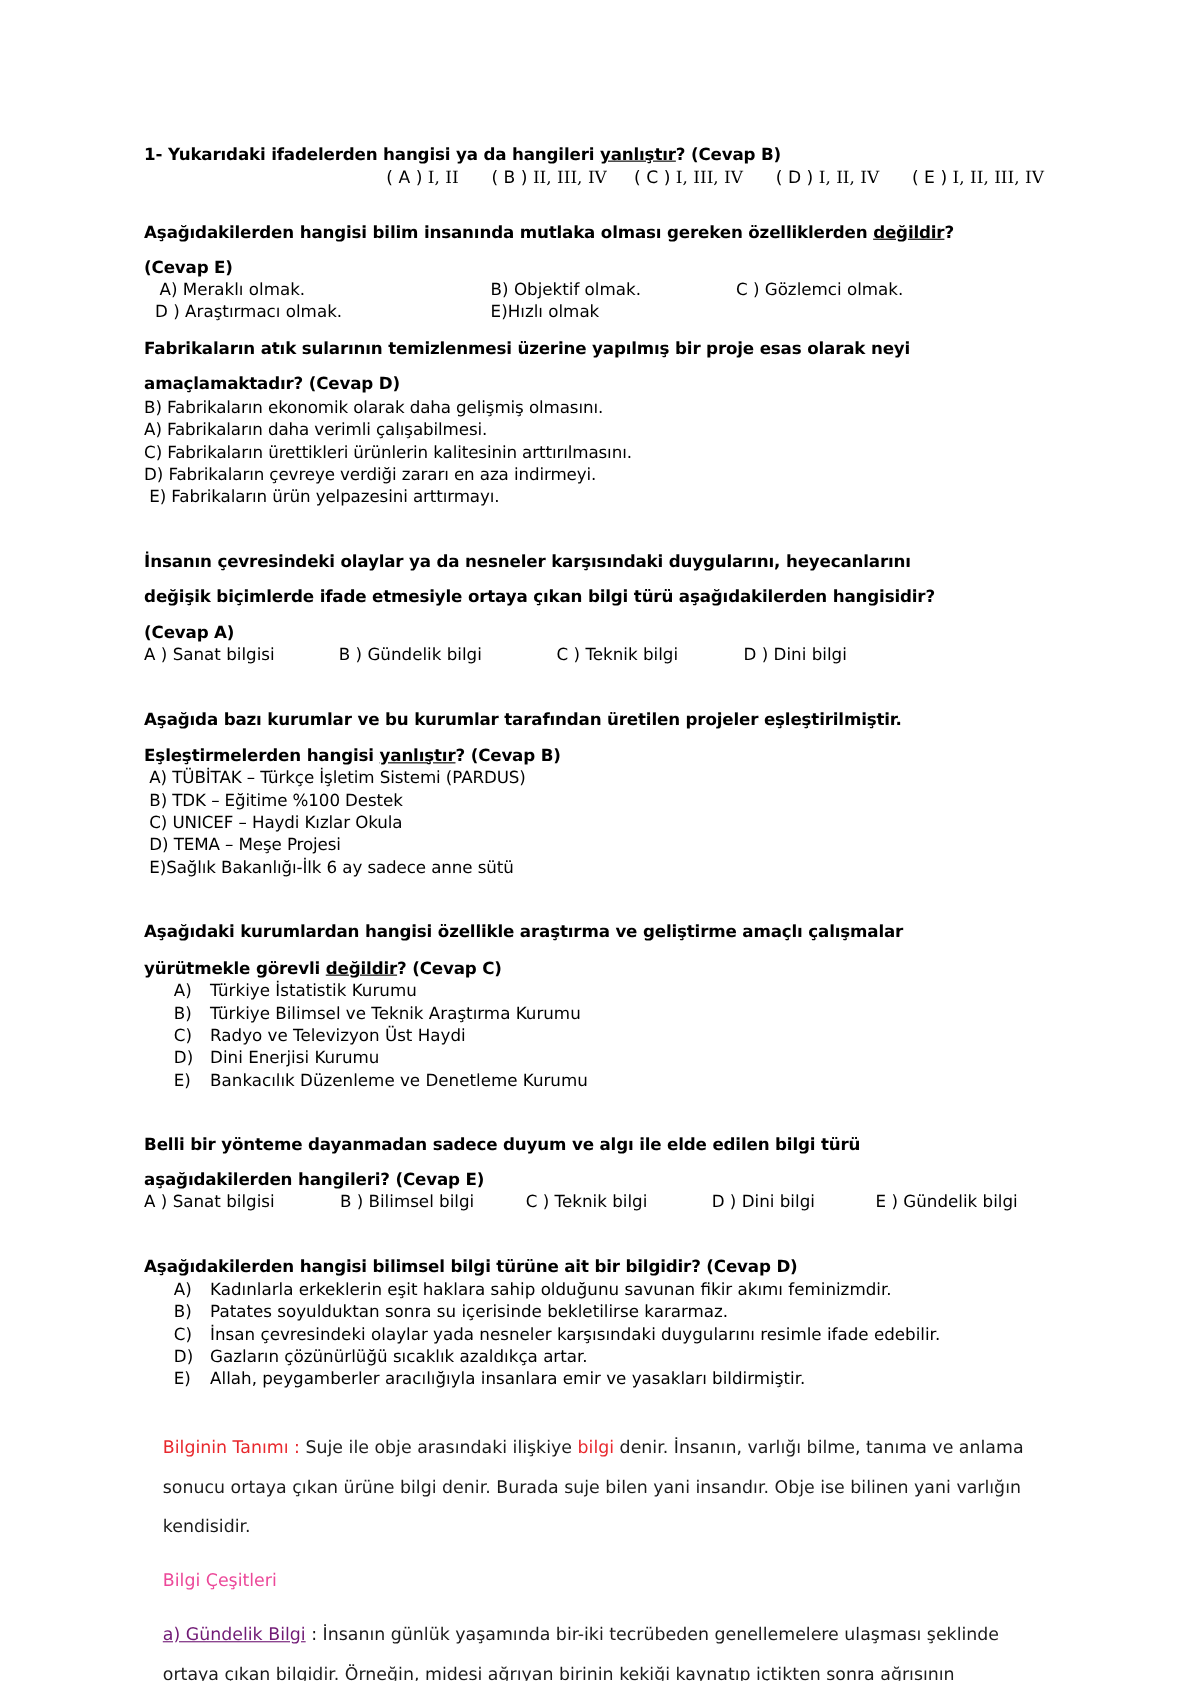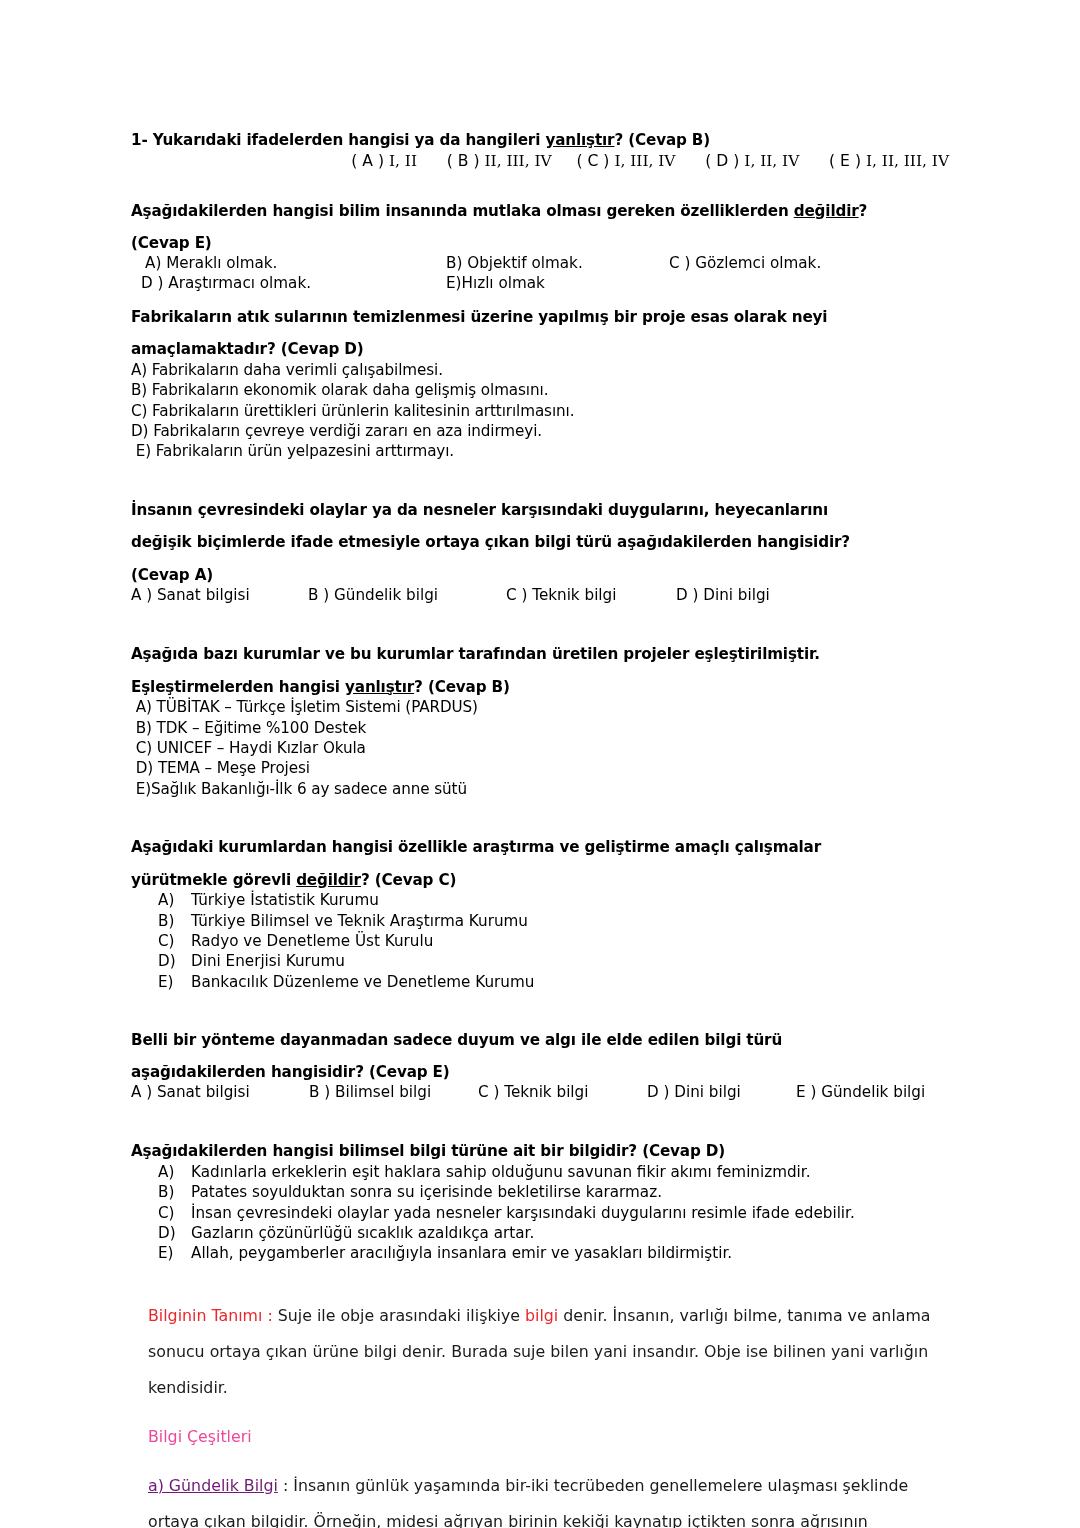--- a/index.html
+++ b/index.html
@@ -111,22 +111,22 @@
     </div>
     <div class="cols">
       <span style="left:10px">D ) Araştırmacı olmak.</span>
       <span style="left:315px">E)Hızlı olmak</span>
     </div>
   </div>
 
   <div>
     <div class="q-head">Fabrikaların atık sularının temizlenmesi üzerine yapılmış bir proje esas olarak neyi</div>
     <div class="q-head">amaçlamaktadır? (Cevap D)</div>
+    <div class="opt-line">B) Fabrikaların ekonomik olarak daha gelişmiş olmasını.</div>
     <div class="opt-line">A) Fabrikaların daha verimli çalışabilmesi.</div>
-    <div class="opt-line">B) Fabrikaların ekonomik olarak daha gelişmiş olmasını.</div>
     <div class="opt-line">C) Fabrikaların ürettikleri ürünlerin kalitesinin arttırılmasını.</div>
     <div class="opt-line">D) Fabrikaların çevreye verdiği zararı en aza indirmeyi.</div>
     <div class="opt-line"> E) Fabrikaların ürün yelpazesini arttırmayı.</div>
   </div>
 
   <div class="spacer-lg"></div>
 
   <div>
     <div class="q-head">İnsanın çevresindeki olaylar ya da nesneler karşısındaki duygularını, heyecanlarını</div>
     <div class="q-head">değişik biçimlerde ifade etmesiyle ortaya çıkan bilgi türü aşağıdakilerden hangisidir?</div>
@@ -152,31 +152,31 @@
   </div>
 
   <div class="spacer-lg"></div>
 
   <div>
     <div class="q-head"> Aşağıdaki kurumlardan hangisi özellikle araştırma ve geliştirme amaçlı çalışmalar</div>
     <div class="q-head"><span>yürütmekle görevli </span><span class="u">değildir</span><span>? (Cevap C)</span></div>
     <ul class="lettered">
       <li><span class="mk">A)</span><span>Türkiye İstatistik Kurumu</span></li>
       <li><span class="mk">B)</span><span>Türkiye Bilimsel ve Teknik Araştırma Kurumu</span></li>
-      <li><span class="mk">C)</span><span>Radyo ve Denetleme Üst Kurulu</span></li>
+      <li><span class="mk">C)</span><span>Radyo ve Televizyon Üst Haydi</span></li>
       <li><span class="mk">D)</span><span>Dini Enerjisi Kurumu</span></li>
       <li><span class="mk">E)</span><span>Bankacılık Düzenleme ve Denetleme Kurumu</span></li>
     </ul>
   </div>
 
   <div class="spacer-lg"></div>
 
   <div>
     <div class="q-head">Belli bir yönteme dayanmadan sadece duyum ve algı ile elde edilen bilgi türü</div>
-    <div class="q-head">aşağıdakilerden hangisidir? (Cevap E)</div>
+    <div class="q-head">aşağıdakilerden hangileri? (Cevap E)</div>
     <div class="cols">
       <span style="left:0px">A ) Sanat bilgisi</span>
       <span style="left:178px">B ) Bilimsel bilgi</span>
       <span style="left:347px">C ) Teknik bilgi</span>
       <span style="left:516px">D ) Dini bilgi</span>
       <span style="left:665px">E ) Gündelik bilgi</span>
     </div>
   </div>
 
   <div class="spacer-lg"></div>

